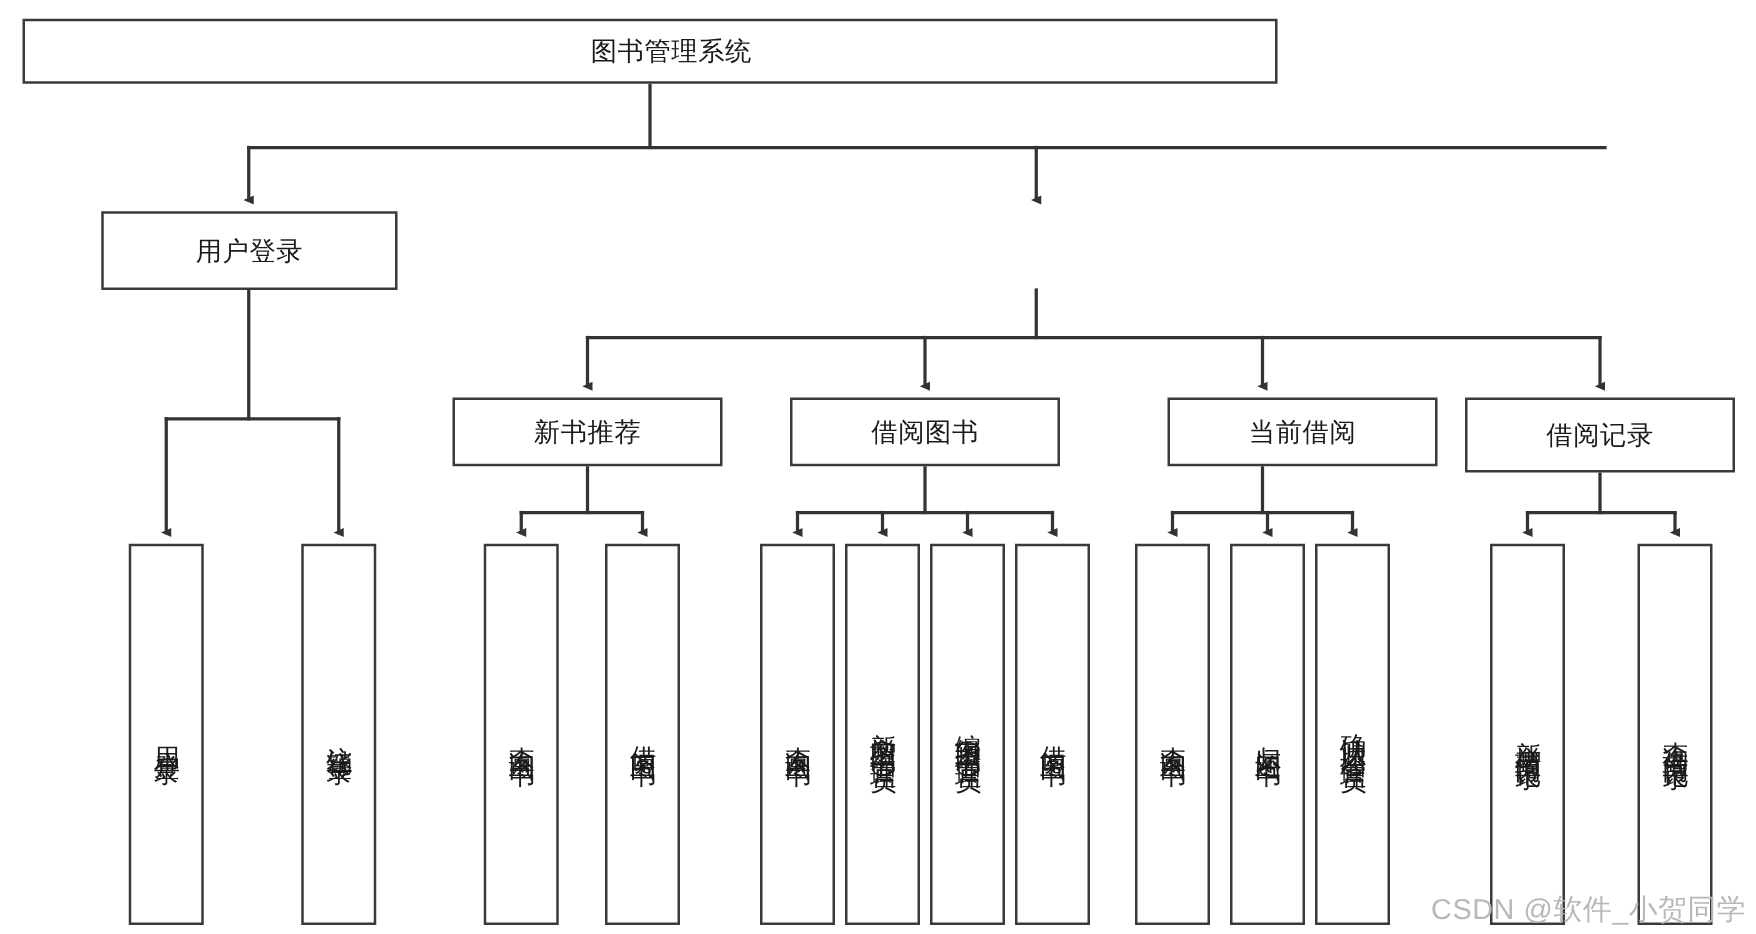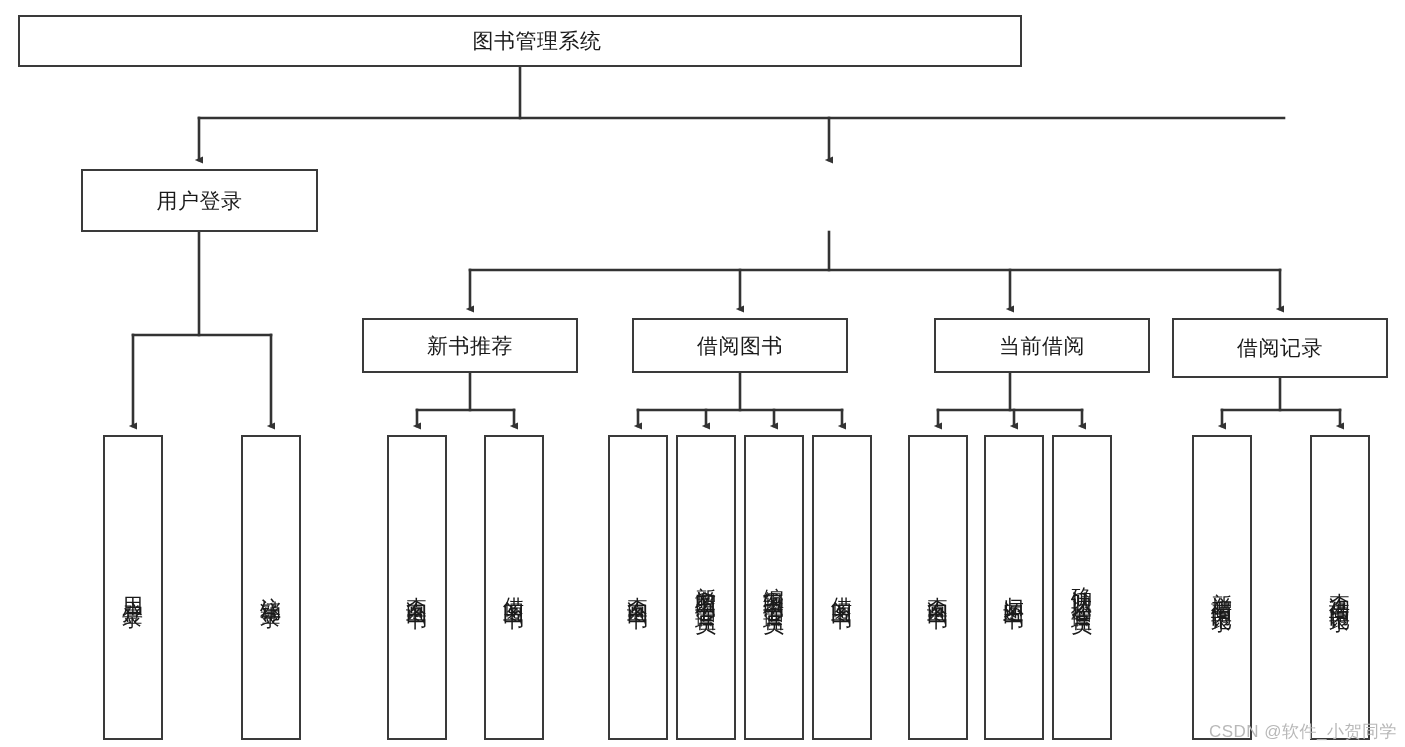--- a/index.html
+++ b/index.html
@@ -51,21 +51,21 @@
   }
   .node.v .vlabel {
     writing-mode: vertical-rl;
     text-orientation: upright;
     display: block;
   }
   #watermark {
     position: absolute;
     right: 8px;
     bottom: 4px;
-    font-size: 17px;
+    font-size: 23px;
     color: #b8b8b8;
     z-index: 5;
     white-space: nowrap;
     letter-spacing: 0.5px;
   }
 </style>
 </head>
 <body>
 
 <div id="canvas">

